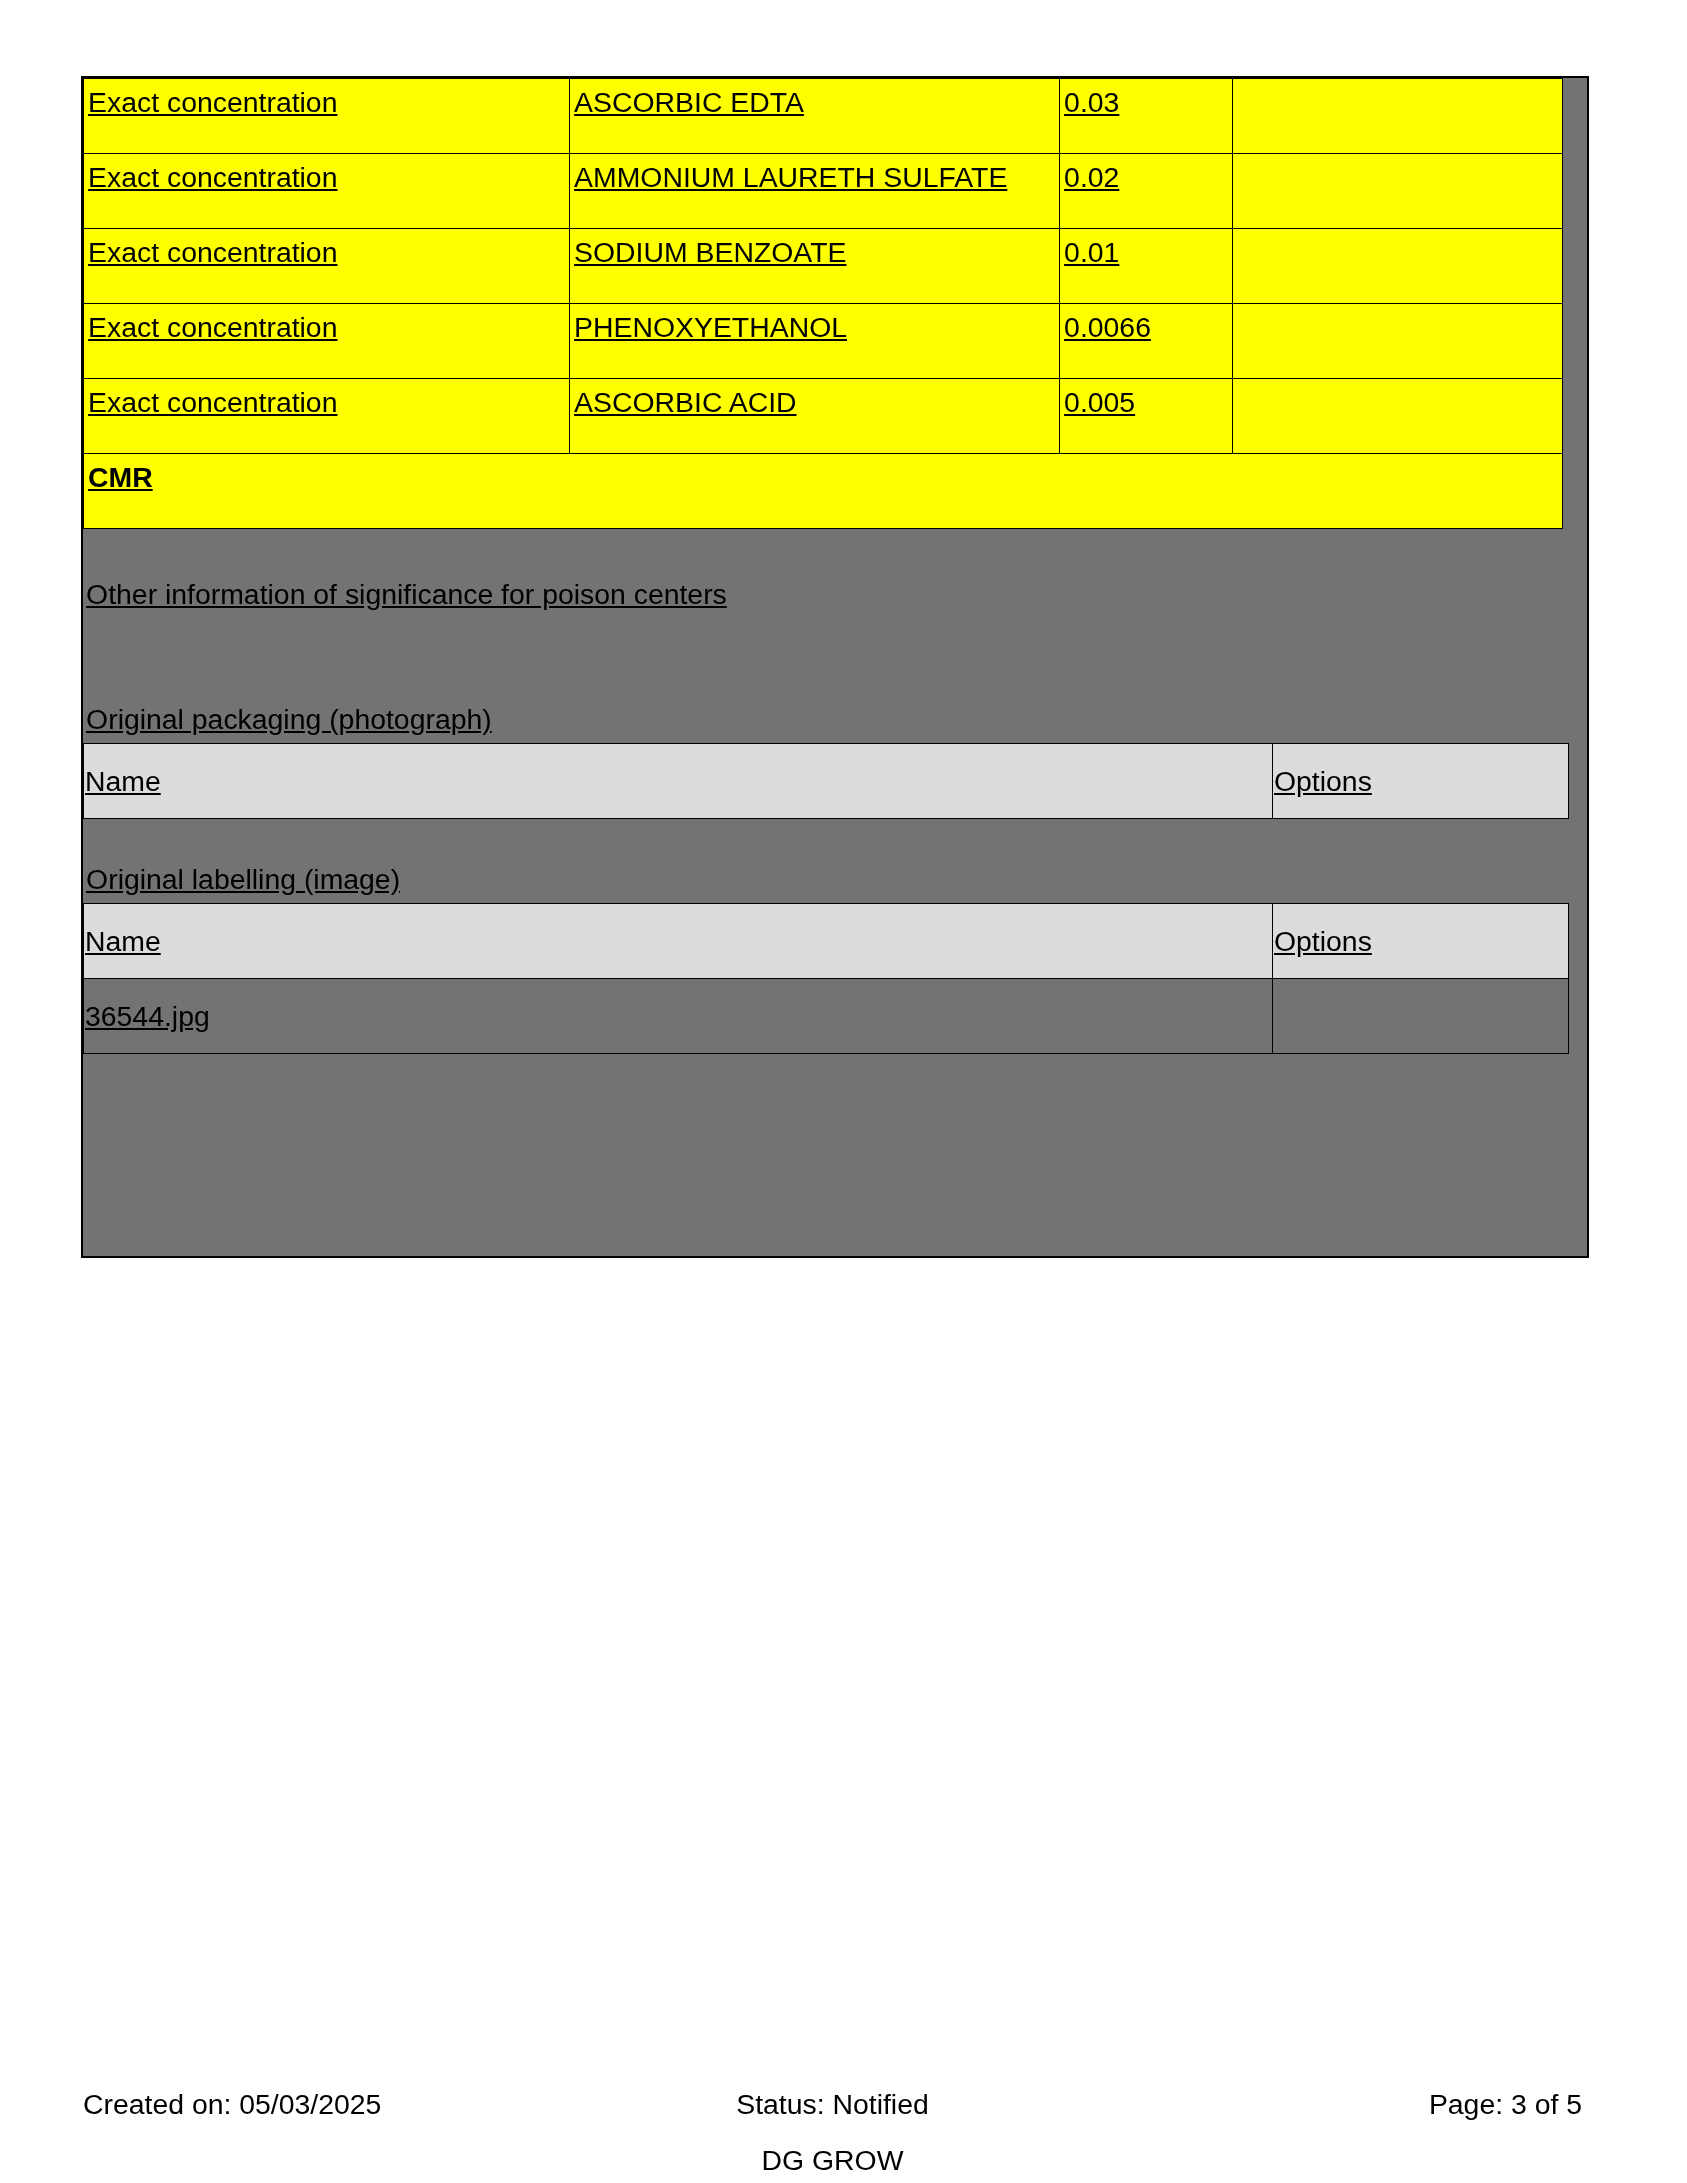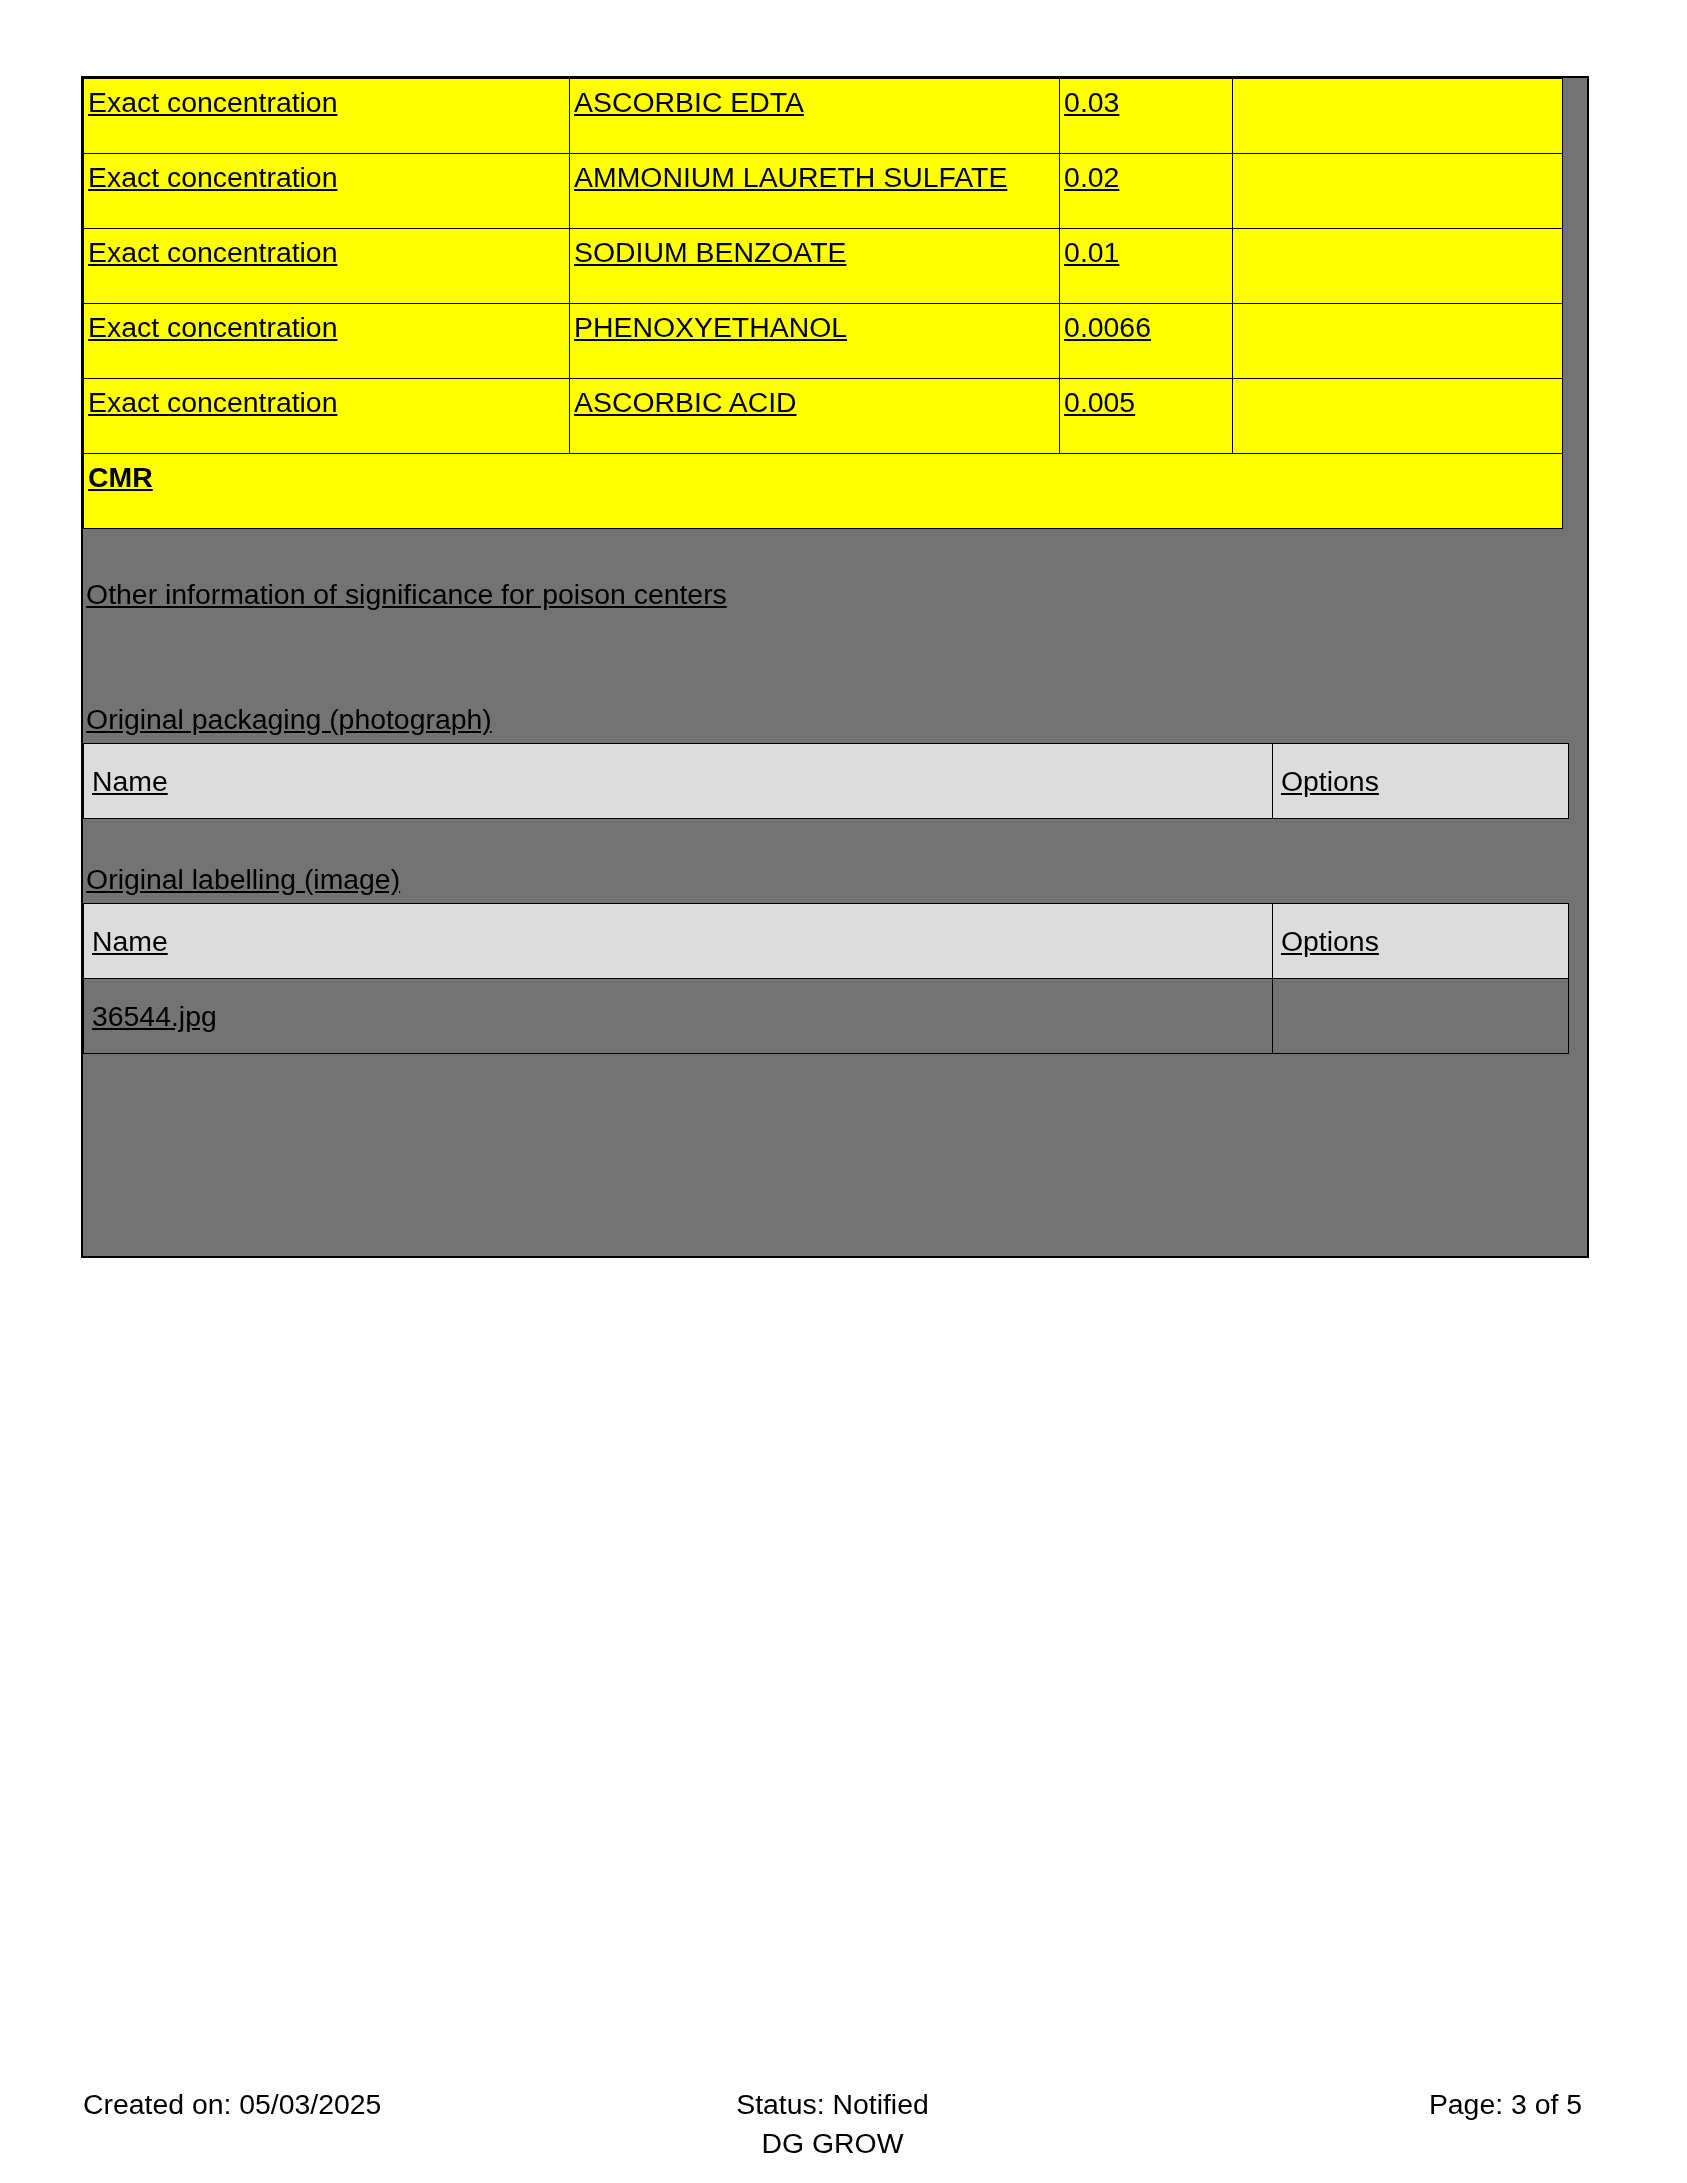--- a/index.html
+++ b/index.html
@@ -53,21 +53,21 @@
   }
   .sec-title.packaging { margin-top: 89px; }
   .sec-title.labelling { margin-top: 42px; }
 
   
   .attach-table { width: 1484px; margin-top: 6.2px; }
   .attach-table td {
     border: 1px solid #000000;
     height: 75px;
     vertical-align: middle;
-    padding: 0 8px;
+    padding: 0 1px;
     overflow: hidden;
     white-space: nowrap;
   }
   .attach-table tr.head td { background: #DCDCDC; }
   .attach-table .col-name    { width: 1189px; }
   .attach-table .col-options { width: 296px; }
 
   
   .footer {
     position: absolute;
@@ -78,21 +78,21 @@
     display: grid;
     grid-template-columns: 1fr auto 1fr;
     align-items: baseline;
     line-height: 36px;
     margin-top: 16px;
   }
   .footer .row1 .left   { justify-self: start; }
   .footer .row1 .center { justify-self: center; }
   .footer .row1 .right  { justify-self: end; }
   .footer .row2 {
-    margin-top: 3px;
+    margin-top: 20px;
     text-align: center;
     line-height: 36px;
   }
 </style>
 </head>
 <body>
 
 <div class="outer-box">
 
   <table class="conc-table">

